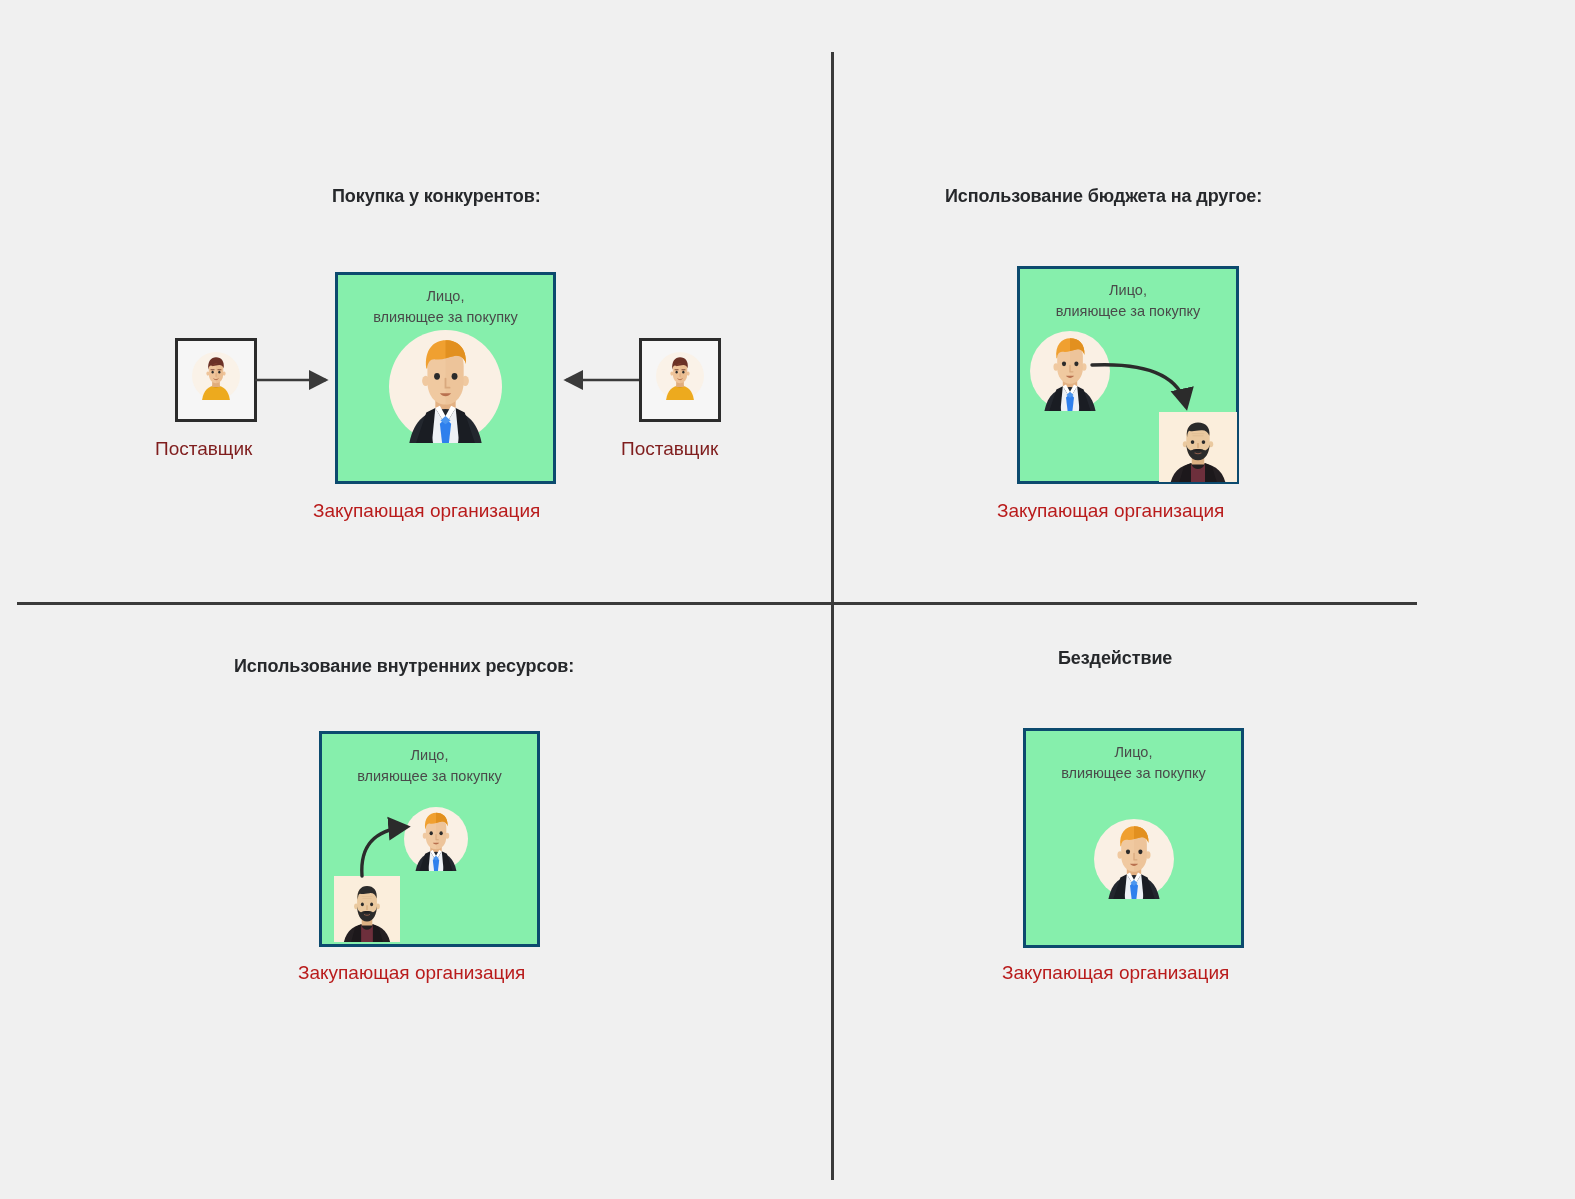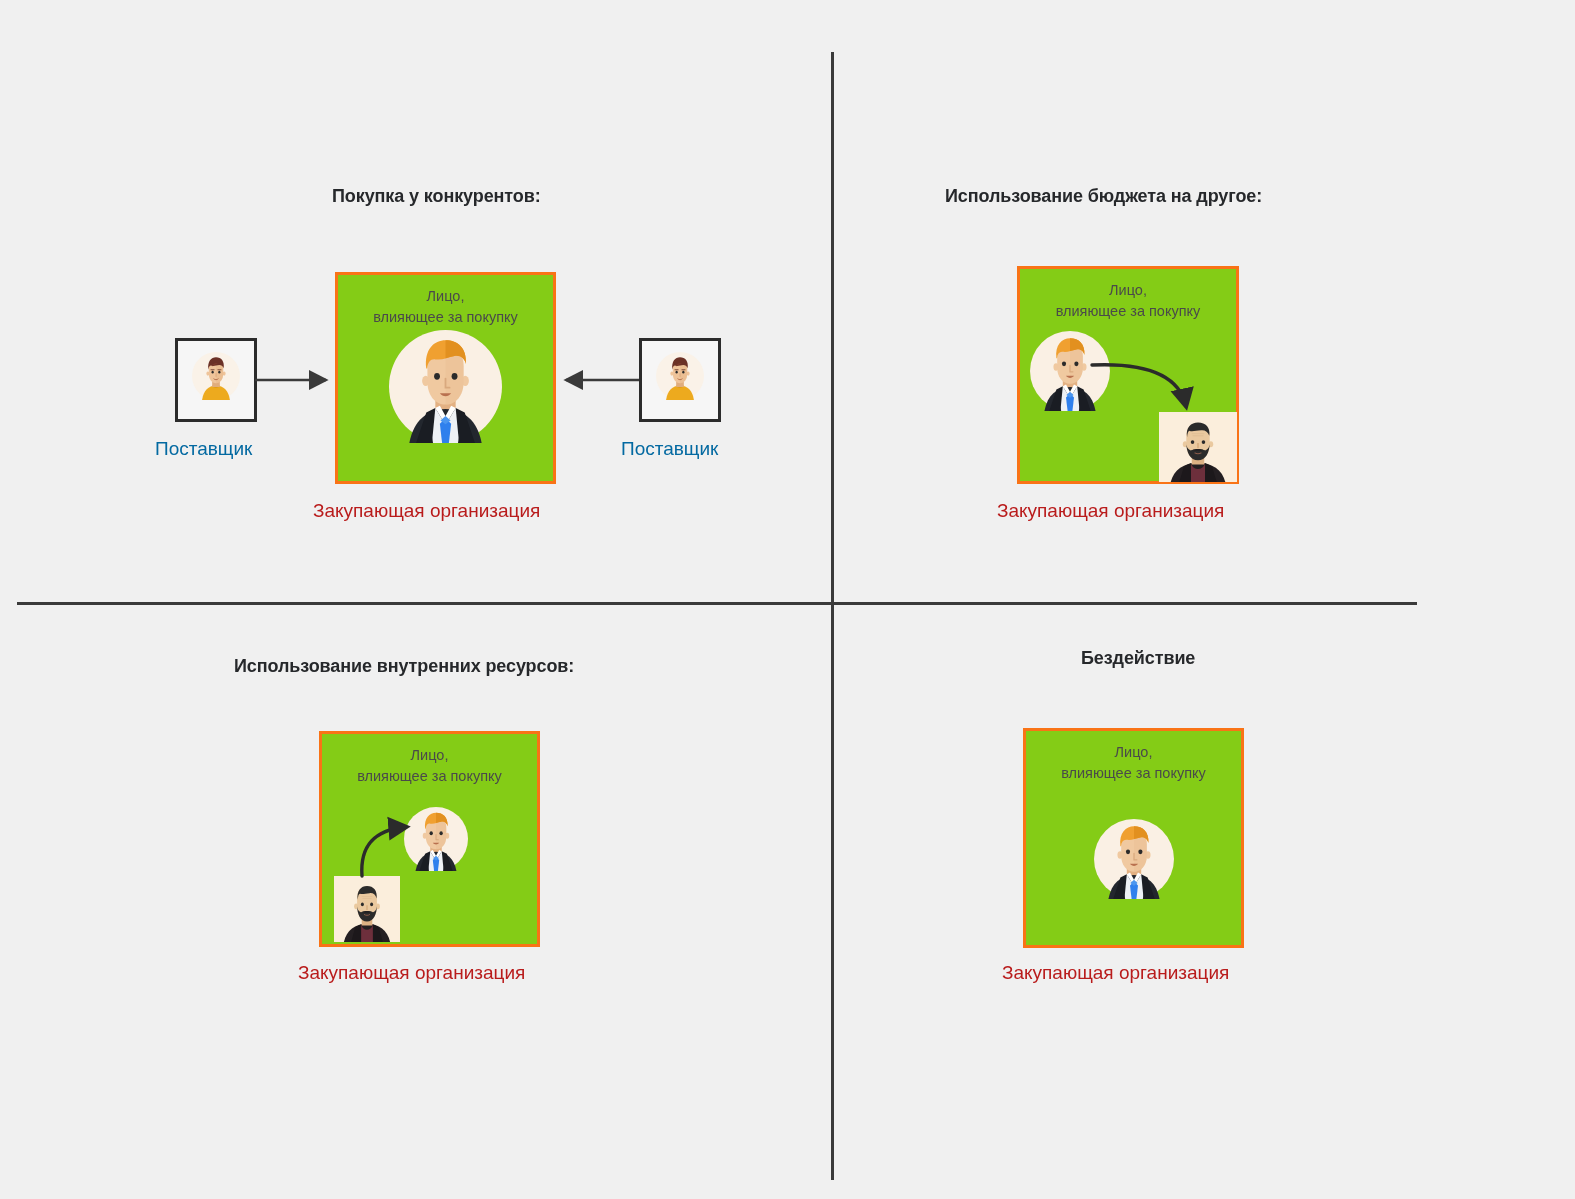--- a/index.html
+++ b/index.html
@@ -46,22 +46,22 @@
     font-size: 18px;
     font-weight: bold;
     color: #26282b;
     white-space: nowrap;
     letter-spacing: -0.1px;
   }
 
   
   .org-box {
     position: absolute;
-    border: 3px solid #f97316;
-    background: #84cc16;
+    border: 3px solid #0c4a6e;
+    background: #86efac;
     box-sizing: border-box;
   }
   .org-caption {
     position: absolute;
     font-size: 19px;
     color: #b91c1c;
     white-space: nowrap;
   }
   .box-label {
     position: absolute;
@@ -77,21 +77,21 @@
   
   .sup-box {
     position: absolute;
     border: 3px solid #2b2b2b;
     background: #f6f6f6;
     box-sizing: border-box;
   }
   .sup-caption {
     position: absolute;
     font-size: 19px;
-    color: #0369a1;
+    color: #7f1d1d;
     white-space: nowrap;
   }
 
   
   .avatar {
     position: absolute;
     display: block;
   }
 
   
@@ -294,21 +294,21 @@
 
     <svg class="arrow-svg" style="left:358px; top:818px;" width="62" height="62">
       <path d="M4,58 C2,30 14,12 48,9" fill="none" stroke="#2b2b2b" stroke-width="3.4" stroke-linecap="round" marker-end="url(#mk-arrow-curve)"></path>
     </svg>
 
     <div class="org-caption" style="left:298px; top:962px;">Закупающая организация</div>
   </div>
 
   <div class="quadrant">
 
-    <div class="q-title" style="left:1081px; top:648px;">Бездействие</div>
+    <div class="q-title" style="left:1058px; top:648px;">Бездействие</div>
 
     <div class="org-box" style="left:1023px; top:728px; width:221px; height:220px;">
       <div class="box-label" style="top:11px;">Лицо,
 влияющее за покупку</div>
     </div>
 
     <svg class="avatar" style="left:1094px; top:819px;" width="80" height="80" viewBox="0 0 100 100">
       <use href="#sym-businessman"></use>
     </svg>
 

